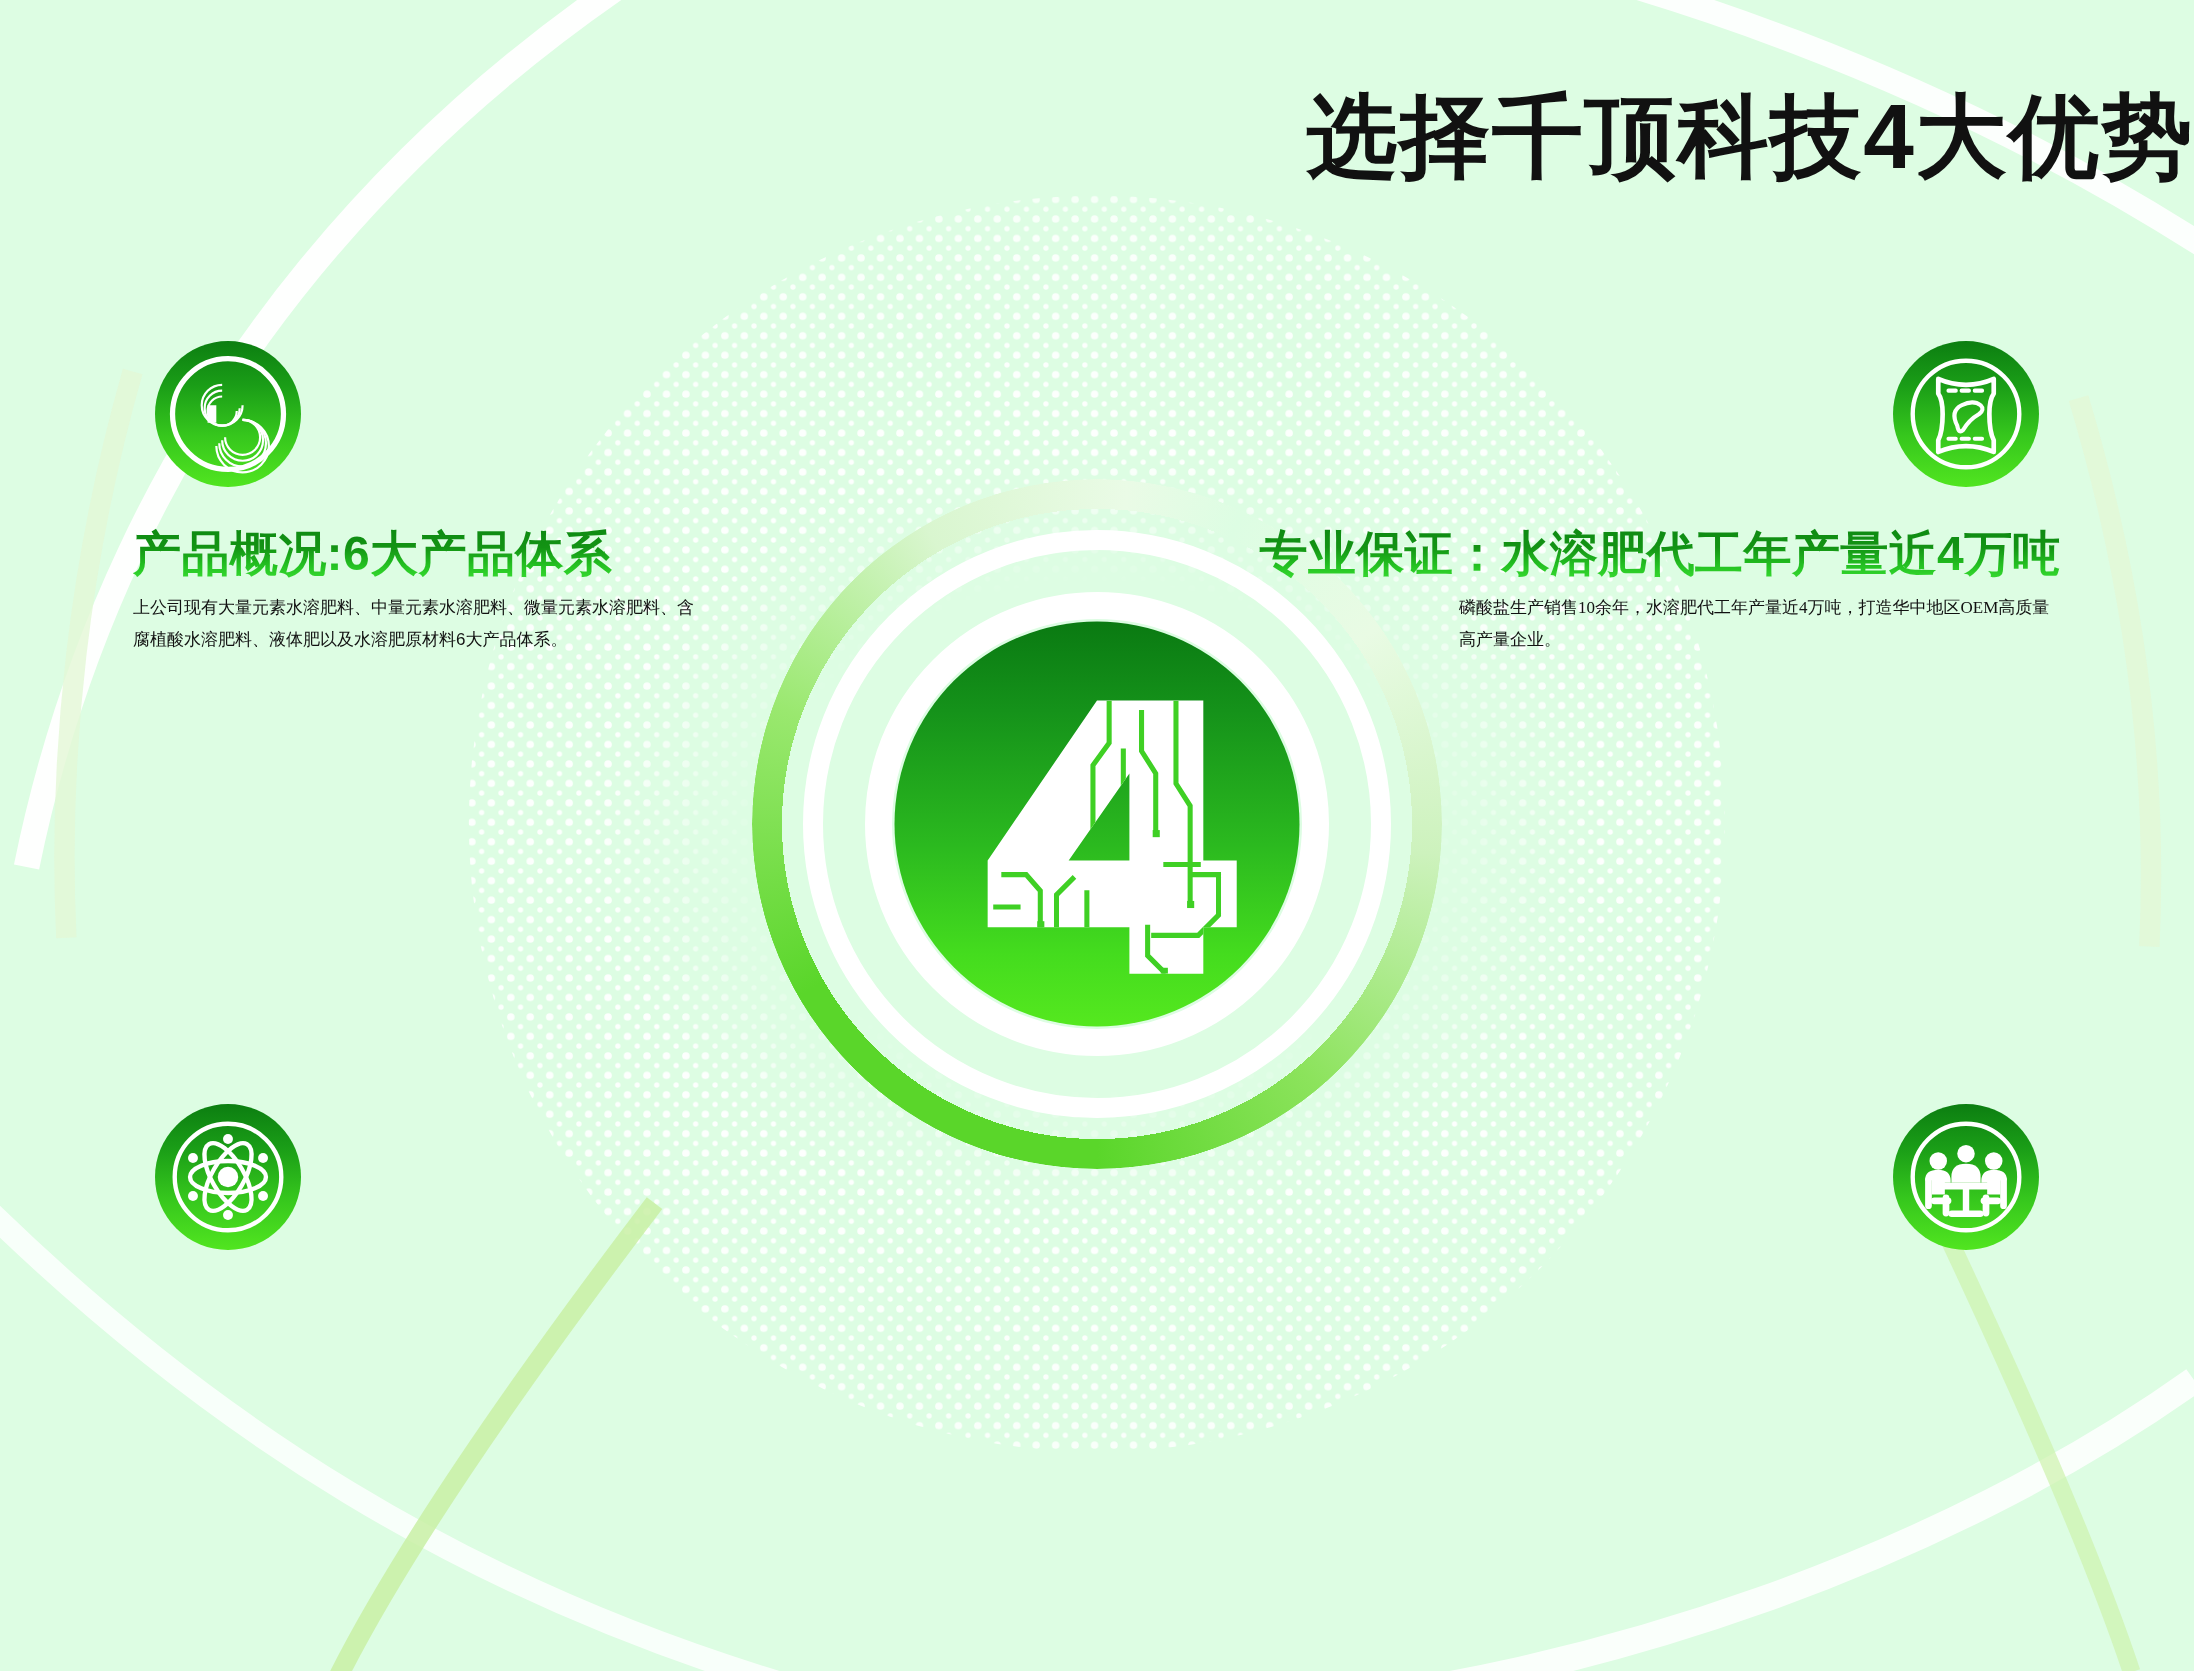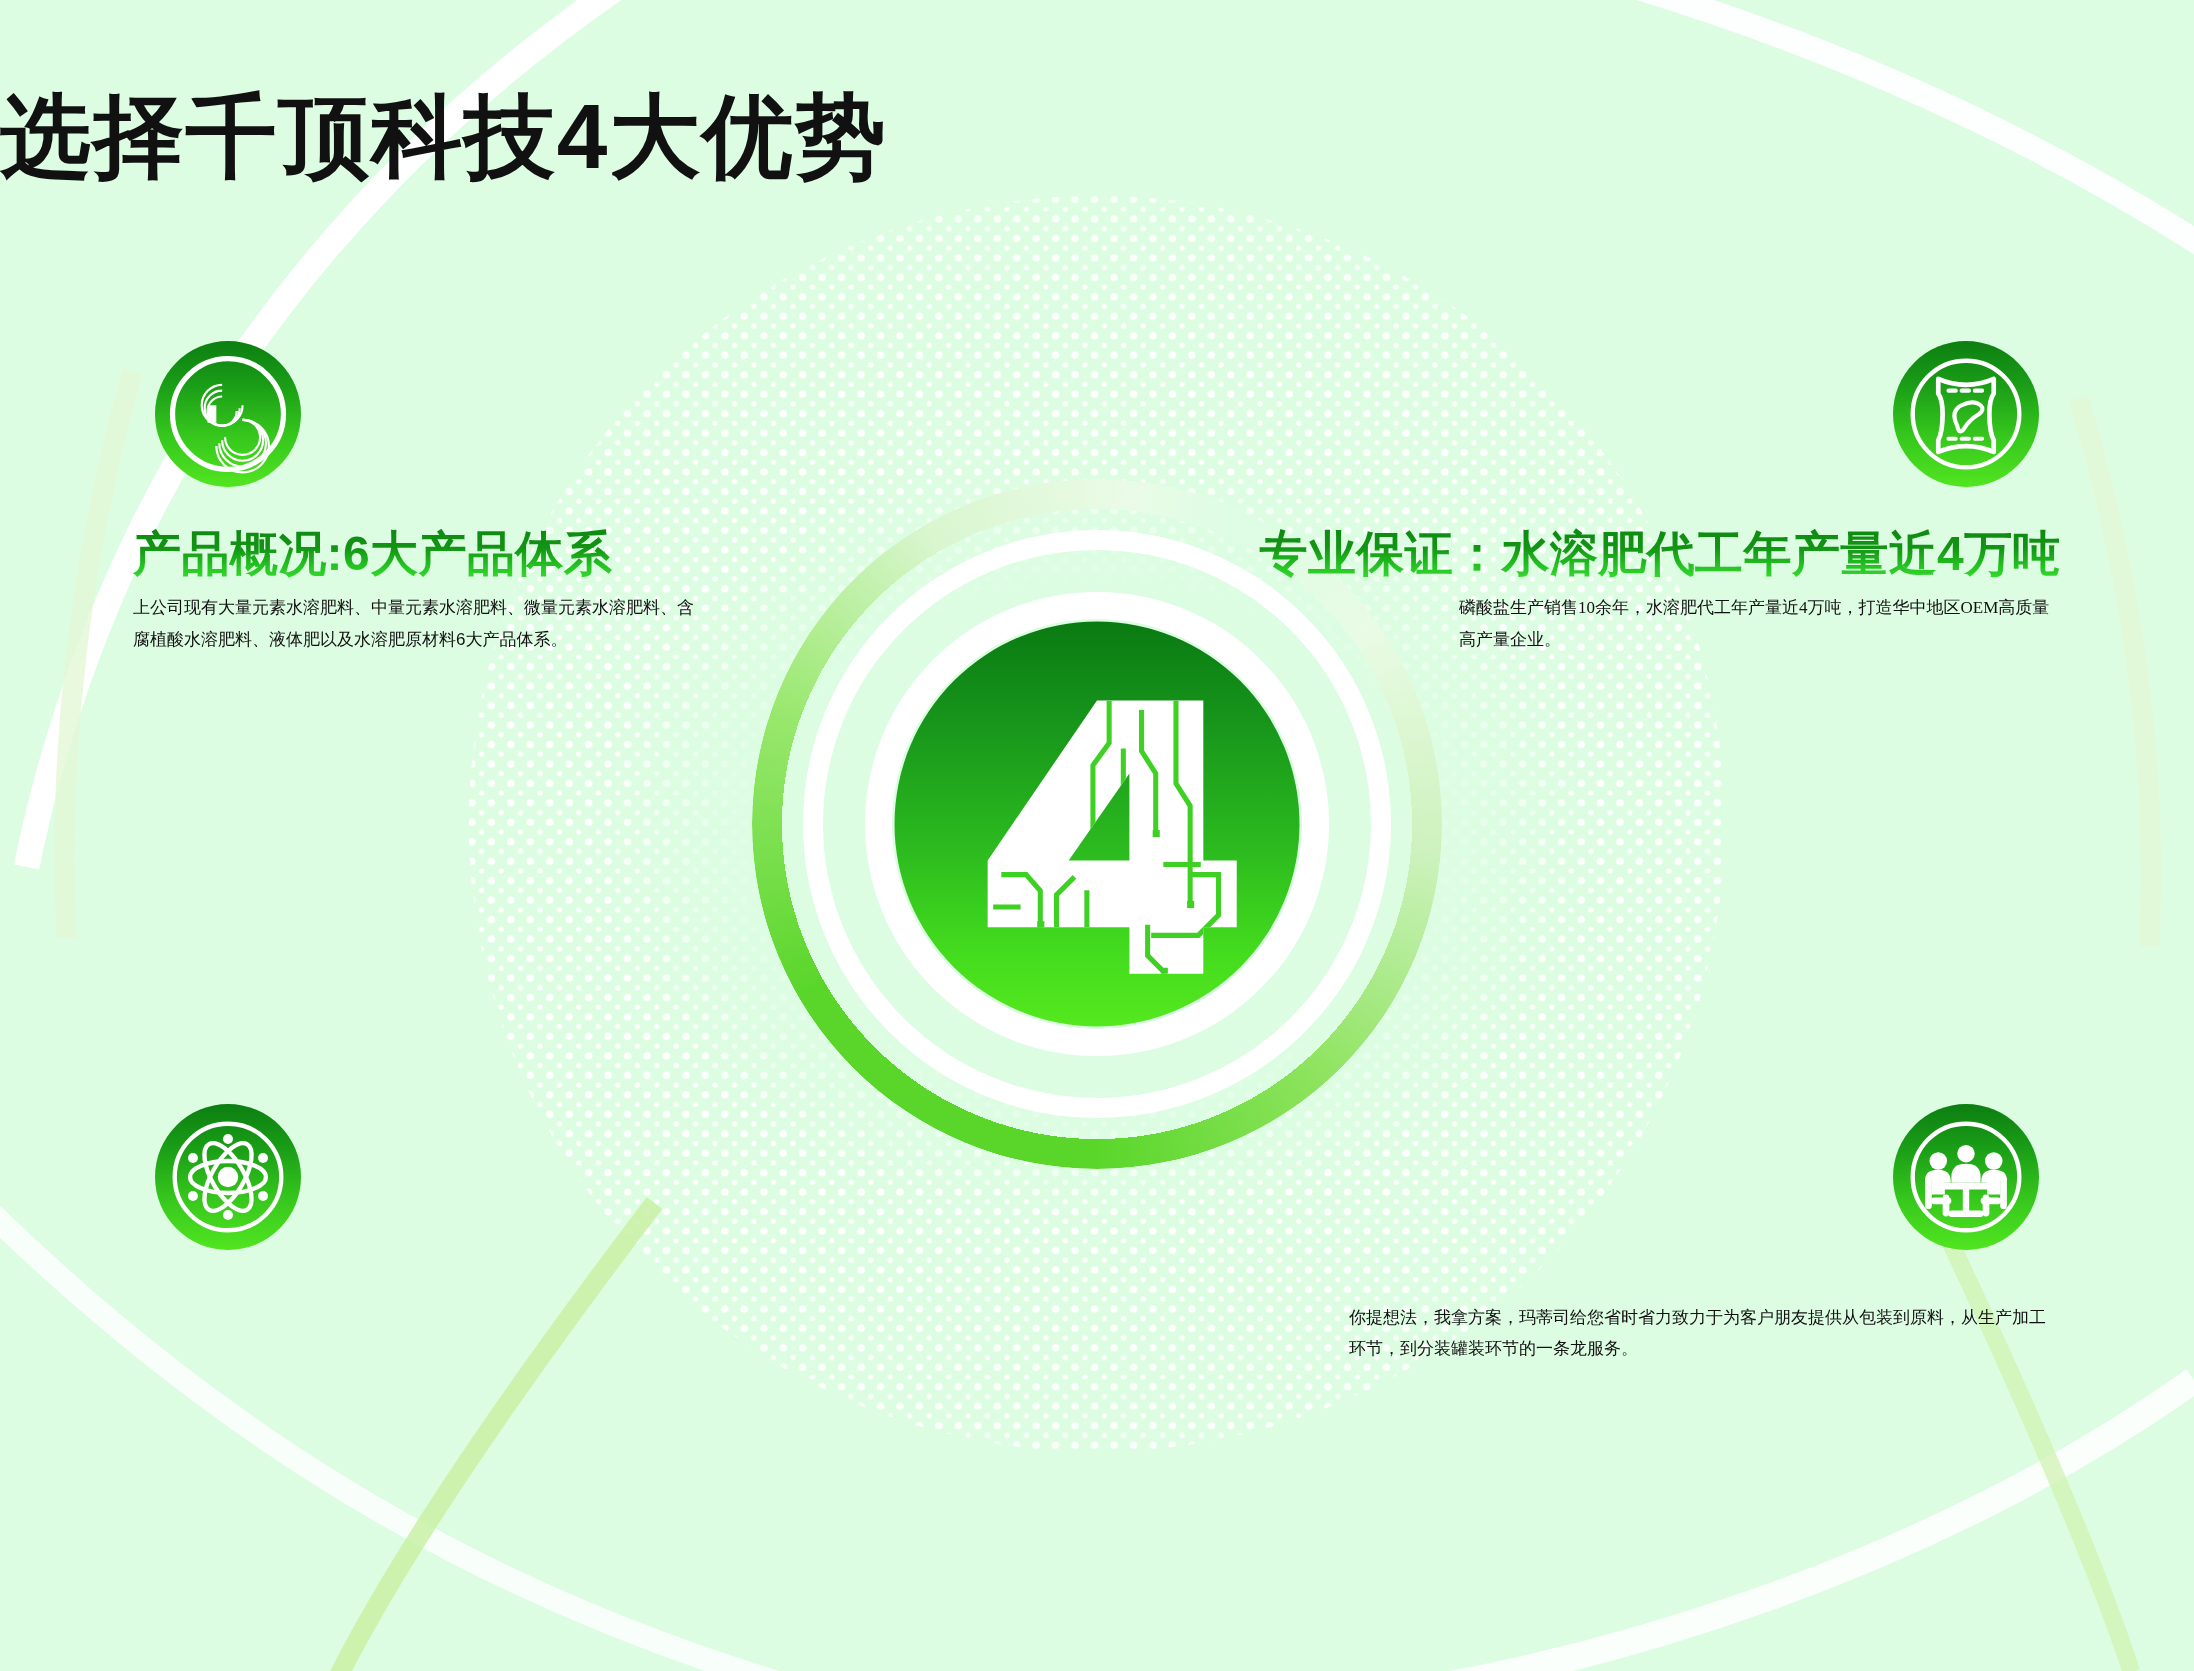--- a/index.html
+++ b/index.html
@@ -11,21 +11,21 @@
     position:relative;
   }
 
   
   .bg-layer{position:absolute;inset:0;overflow:hidden;pointer-events:none;}
   .bg-layer svg{position:absolute;inset:0;width:100%;height:100%;}
 
   
   .page-title{
     position:absolute;left:0;right:0;top:91px;
-    text-align:left;
+    text-align:right;
     font-size:91px;
     font-weight:bold;
     letter-spacing:1.8px;
     color:#111111;
     line-height:1;
     white-space:nowrap;
   }
 
   
   .center-stack{
@@ -279,16 +279,15 @@
 
         <circle cx="69" cy="39" r="6"></circle>
         <path d="M78 52 q0-7-9-7 q-8 0-8.5 7 v2 h4 v8 h9 v-10 z"></path>
         <rect x="73.4" y="50" width="4.6" height="22" rx="2.3"></rect>
         <rect x="60" y="64" width="14" height="4.6" rx="2.3"></rect>
         <rect x="61.4" y="62" width="4.6" height="15" rx="2.3"></rect>
       </g>
     </svg>
   </div>
   <div class="txt">
-    <p>你提想法，我拿方案，玛蒂司给您省时省力致力于为客户朋友提供从包装到原料，从生产加工环节，到分装罐装环节的一条龙服务。</p>
   </div>
 </div>
 
 
 </body></html>

